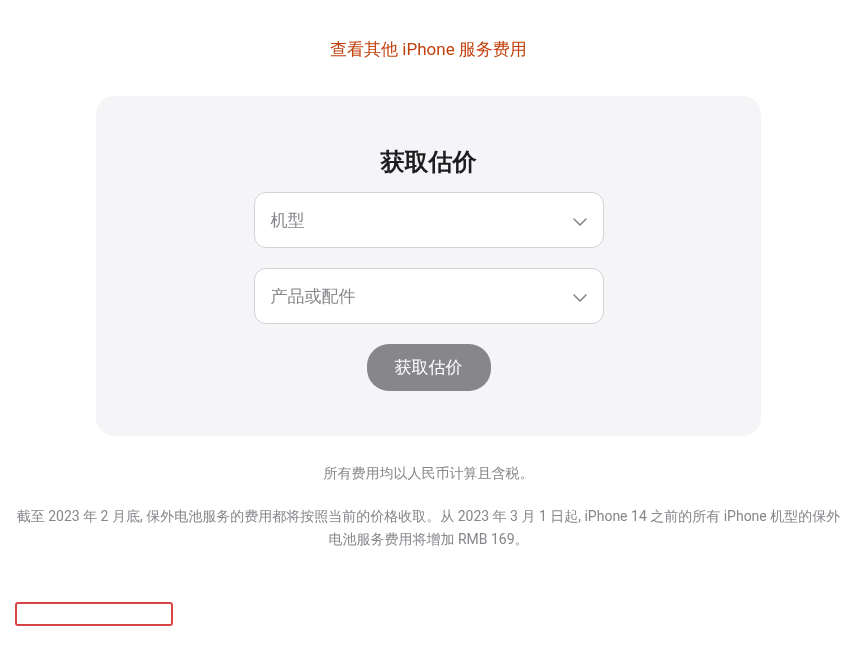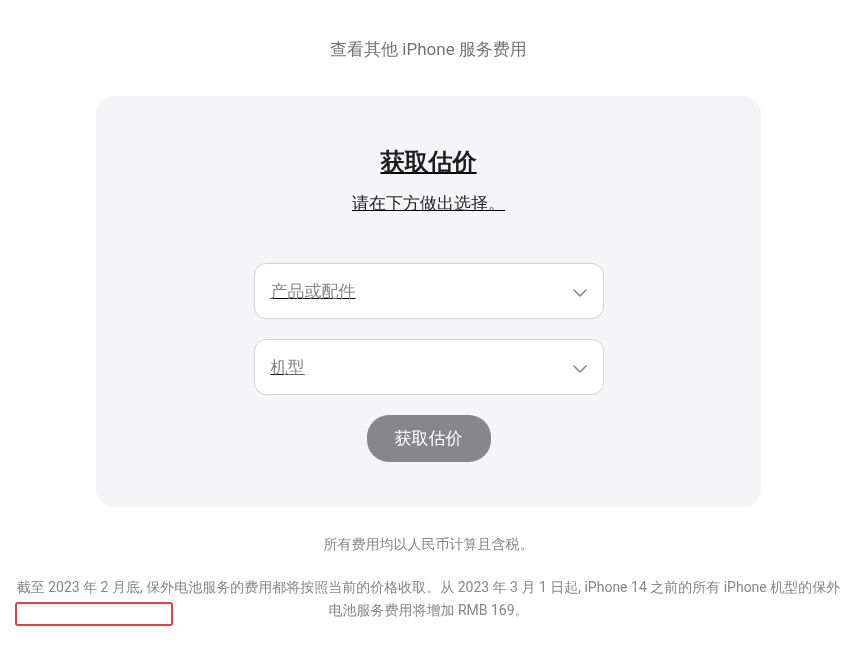--- a/index.html
+++ b/index.html
@@ -12,34 +12,33 @@
       background: #fff;
       width: 857px;
       height: 663px;
       position: relative;
     }
     .top-link-container {
       text-align: center;
       padding-top: 38px;
     }
     .top-link {
-      color: #737373;
+      color: #c2410c;
       font-size: 17px;
       cursor: pointer;
       text-decoration: none;
       text-align: center;
     }
     .card {
       background: #f5f5f7;
       border-radius: 18px;
       width: 665px;
       margin: 35px auto 0;
       padding: 50px 0 45px;
       text-align: center;
-      text-decoration: underline;
     }
     .card-title {
       font-size: 24px;
       font-weight: 600;
       color: #1d1d1f;
       margin-bottom: 14px;
     }
     .card-subtitle {
       font-size: 17px;
       color: #1d1d1f;
@@ -122,36 +121,35 @@
   </style>
 </head>
 <body>
 
 <div class="top-link-container">
   <a class="top-link">查看其他 iPhone 服务费用</a>
 </div>
 
 <div class="card">
   <h2 class="card-title">获取估价</h2>
-  <p class="card-subtitle">请在下方做出选择。</p>
 
   <div class="select-wrapper">
     <div class="select-box">
-      <span>产品或配件</span>
+      <span>机型</span>
       <span class="chevron">
         <svg width="14" height="8" viewBox="0 0 14 8" fill="none">
             <path d="M1 1L7 7L13 1" stroke="#86868b" stroke-width="1.6" stroke-linecap="round" stroke-linejoin="round"></path>
           </svg>
       </span>
     </div>
   </div>
 
   <div class="select-wrapper">
     <div class="select-box">
-      <span>机型</span>
+      <span>产品或配件</span>
       <span class="chevron">
         <svg width="14" height="8" viewBox="0 0 14 8" fill="none">
             <path d="M1 1L7 7L13 1" stroke="#86868b" stroke-width="1.6" stroke-linecap="round" stroke-linejoin="round"></path>
           </svg>
       </span>
     </div>
   </div>
 
 
   <button class="submit-btn">获取估价</button>

